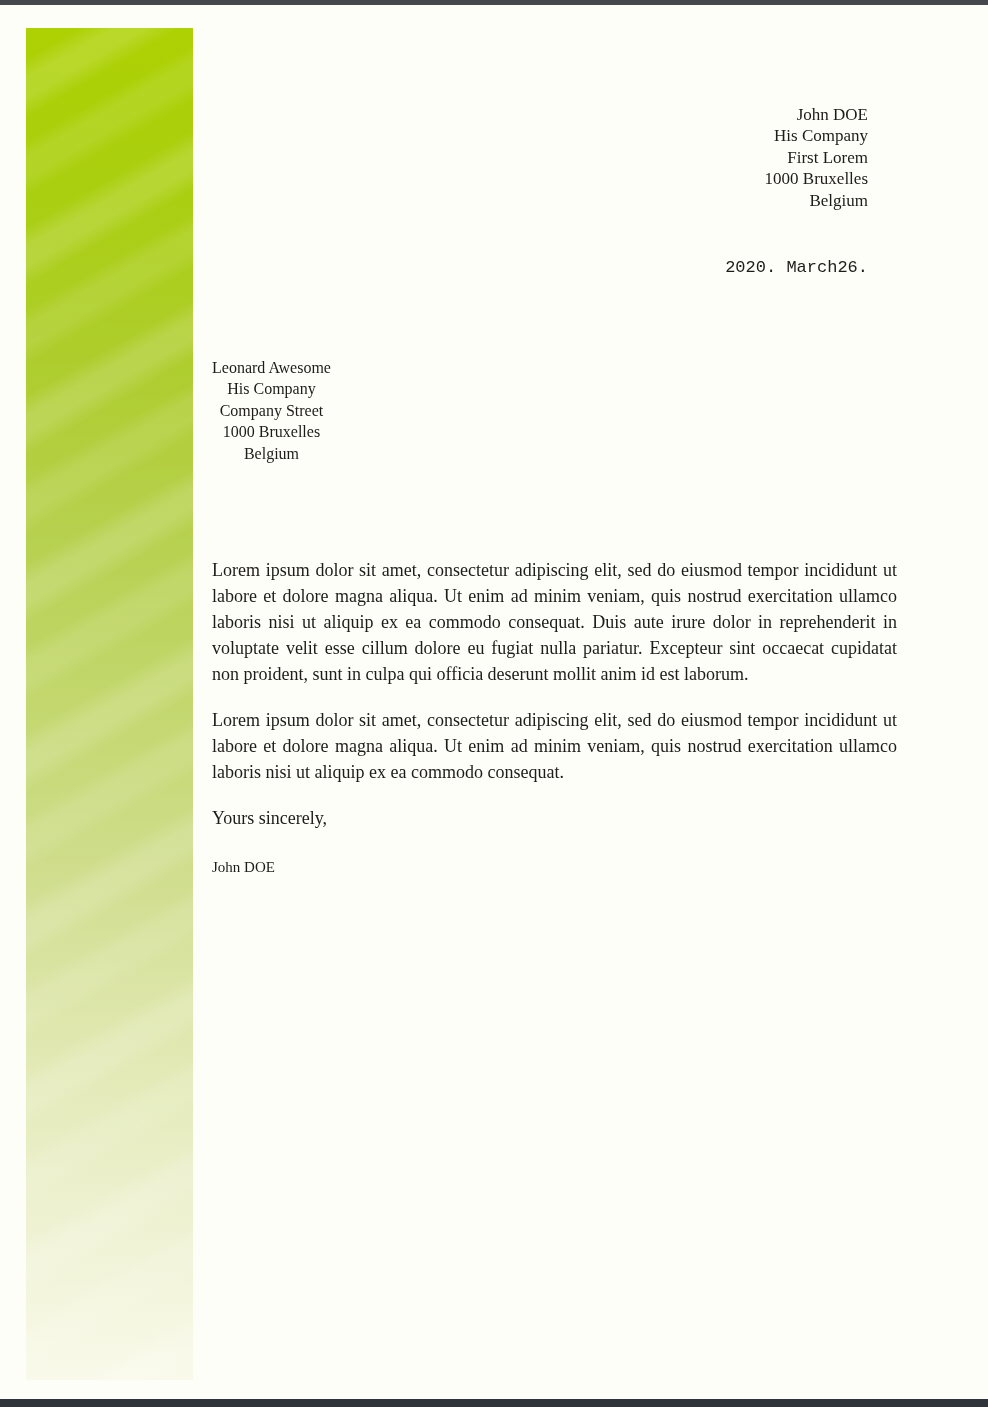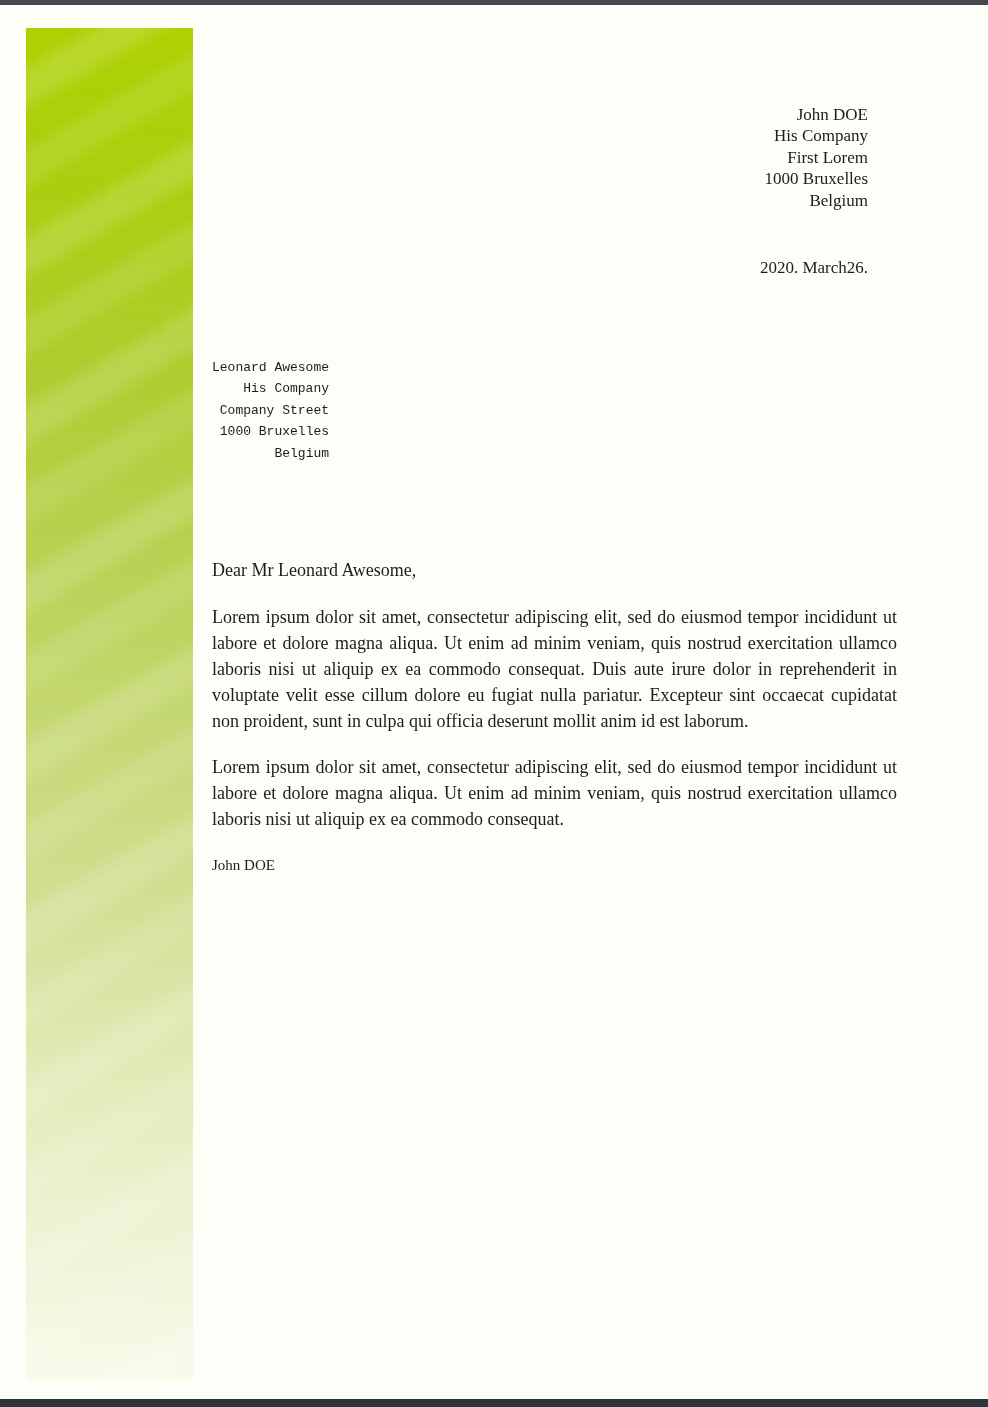--- a/index.html
+++ b/index.html
@@ -58,29 +58,29 @@
     line-height: 21.4px;
     white-space: nowrap;
   }
   .date-line {
     position: absolute;
     top: 257px; right: 120px;
     text-align: right;
     font-size: 17px;
     line-height: 21px;
     white-space: nowrap;
+    font-family: Liberation Mono, monospace;
   }
   .recipient-block {
     position: absolute;
     top: 357px; left: 212px;
-    text-align: right;
-    font-size: 13px;
+    text-align: center;
+    font-size: 16px;
     line-height: 21.4px;
     white-space: nowrap;
-    font-family: Liberation Mono, monospace;
   }
   .letter-body {
     position: absolute;
     top: 557px; left: 212px;
     width: 685px;
     font-size: 18px;
     line-height: 26px;
   }
   .letter-body .salutation { margin: 0 0 21px 0; }
   .letter-body .para { margin: 0 0 20px 0; text-align: justify; }
@@ -107,19 +107,19 @@
 
 <div class="recipient-block">
   <div>Leonard Awesome</div>
   <div>His Company</div>
   <div>Company Street</div>
   <div>1000 Bruxelles</div>
   <div>Belgium</div>
 </div>
 
 <div class="letter-body">
-  <p class="salutation">Dear Mr Leonard Awesome,</p>
   <p class="para">Lorem ipsum dolor sit amet, consectetur adipiscing elit, sed do eiusmod tempor incididunt ut labore et dolore magna aliqua. Ut enim ad minim veniam, quis nostrud exercitation ullamco laboris nisi ut aliquip ex ea commodo consequat. Duis aute irure dolor in reprehenderit in voluptate velit esse cillum dolore eu fugiat nulla pariatur. Excepteur sint occaecat cupidatat non proident, sunt in culpa qui officia deserunt mollit anim id est laborum.</p>
   <p class="para">Lorem ipsum dolor sit amet, consectetur adipiscing elit, sed do eiusmod tempor incididunt ut labore et dolore magna aliqua. Ut enim ad minim veniam, quis nostrud exercitation ullamco laboris nisi ut aliquip ex ea commodo consequat.</p>
+  <p class="valediction">Yours sincerely,</p>
   <p class="signature">John DOE</p>
 </div>
 
 <div class="bottom-edge-bar"></div>
 
 </body></html>

